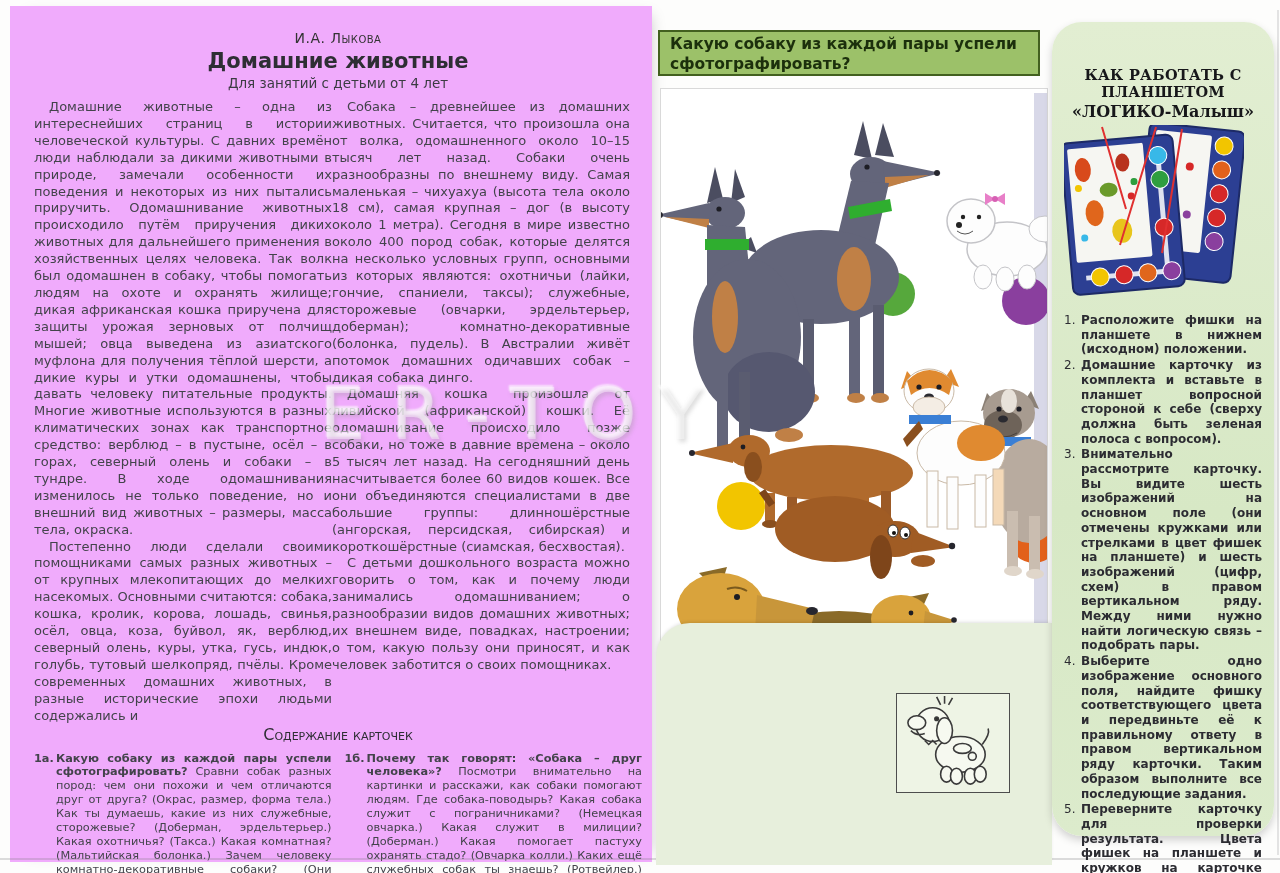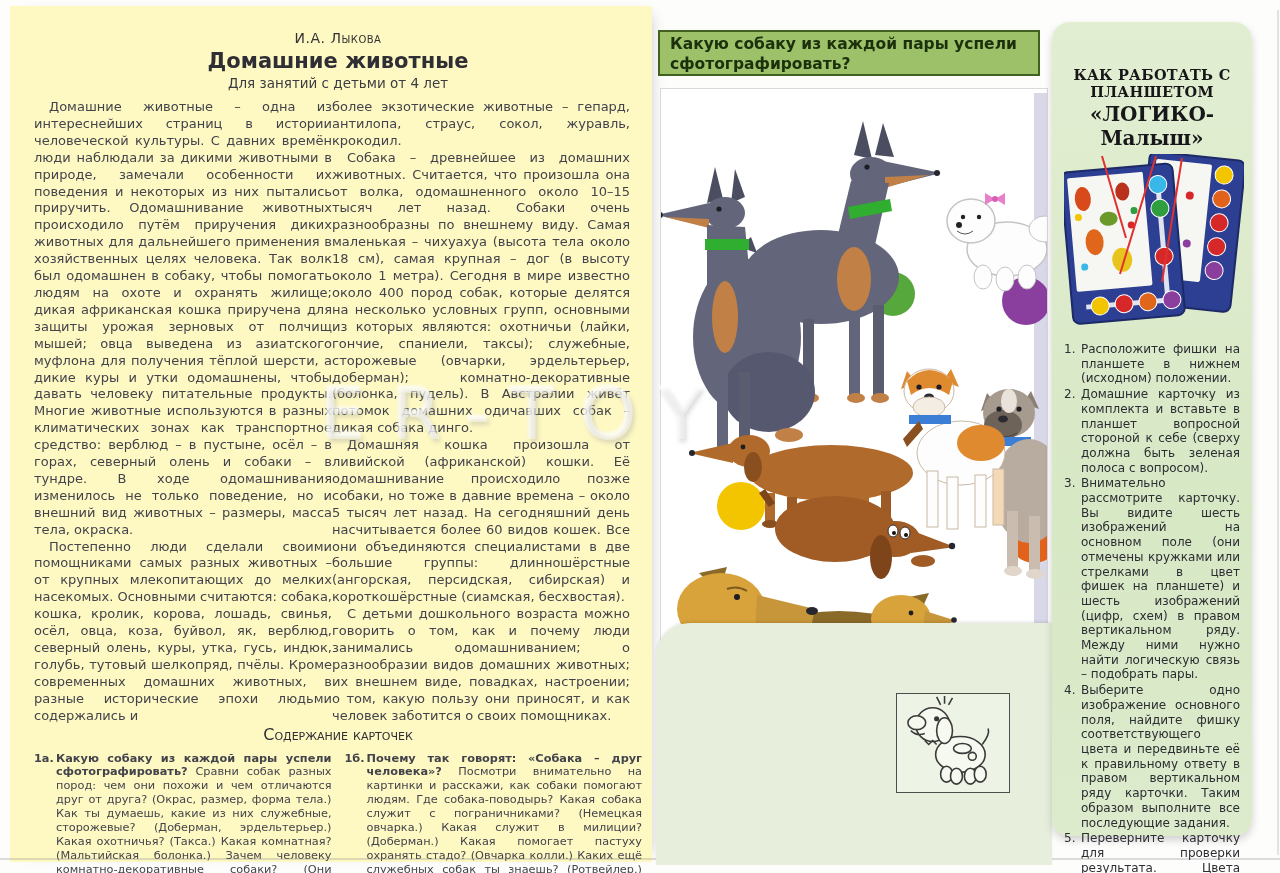--- a/index.html
+++ b/index.html
@@ -1,19 +1,19 @@
 <!DOCTYPE html>
 <html lang="ru"><head>
 <meta charset="utf-8">
 <style>
   html,body{margin:0;padding:0;background:#ffffff;}
   .photo{position:relative;width:1280px;height:873px;background:#fdfdfc;overflow:hidden;
          font-family:"DejaVu Sans",sans-serif;color:#3b3b42;}
   
-  .left-page{position:absolute;left:10px;top:6px;width:642px;height:856px;background:#fef9c3;
+  .left-page{position:absolute;left:10px;top:6px;width:642px;height:856px;background:#f0abfc;
              box-shadow:8px 0 14px -10px rgba(0,0,0,.25);}
   .lp-inner{padding:24px 10px 0 24px;}
   .author{text-align:center;font-variant:small-caps;font-size:14px;letter-spacing:.5px;color:#333;}
   .book-title{text-align:center;font-size:21px;font-weight:bold;color:#2e2e34;margin-top:3px;}
   .book-subtitle{text-align:center;font-size:13.5px;margin-top:2px;color:#3b3b42;}
   .sec-heading{text-align:center;font-variant:small-caps;font-size:17px;letter-spacing:.5px;
                margin-top:10px;color:#2e2e34;}
   .cols{display:flex;gap:0;margin-top:8px;}
   .col{width:298px;font-size:13px;line-height:16.9px;text-align:justify;color:#43434b;}
   .col p{margin:0;text-indent:15px;}
@@ -34,33 +34,33 @@
   .flap{position:absolute;left:656px;top:623px;width:396px;height:242px;background:#e7efdc;
         border-top-left-radius:34px;z-index:5;box-shadow:0 -2px 4px -2px rgba(0,0,0,.18);}
   .dog-box{position:absolute;left:240px;top:70px;width:112px;height:98px;border:1.5px solid #4d4d4d;
            background:#eef4e5;}
   
   .watermark{position:absolute;left:320px;top:372px;width:780px;z-index:6;pointer-events:none;
              font-size:72px;font-weight:normal;letter-spacing:26px;
              color:rgba(255,255,255,.42);
              text-shadow:2px 3px 4px rgba(150,150,150,.33),-1px -2px 2px rgba(255,255,255,.65);}
   
-  .panel{position:absolute;left:1052px;top:22px;width:200px;height:814px;z-index:10;
+  .panel{position:absolute;left:1052px;top:22px;width:222px;height:814px;z-index:10;
          background:linear-gradient(180deg,#e2eed2 0%,#d7e8c5 60%,#dcebcc 100%);
-         border-radius:18px;box-shadow:0 4px 8px rgba(0,0,0,.18);box-sizing:border-box;
+         border-radius:30px;box-shadow:0 4px 8px rgba(0,0,0,.18);box-sizing:border-box;
          padding:44px 12px 0 12px;}
   .panel-title1{text-align:center;font-family:"DejaVu Serif",serif;font-weight:bold;
                 font-size:14.5px;letter-spacing:.3px;color:#17171a;}
   .panel-title2{text-align:center;font-family:"DejaVu Serif",serif;font-weight:bold;
-                font-size:20px;color:#17171a;margin-top:2px;}
+                font-size:16px;color:#17171a;margin-top:2px;}
   .tablets{width:180px;height:180px;margin:4px auto 0 auto;}
   .steps{margin-top:4px;}
   .step{display:flex;font-size:12px;line-height:14.7px;text-align:justify;color:#2c2c32;margin-bottom:1px;}
   .step .snum{width:17px;flex:0 0 17px;font-weight:normal;}
-  .step .stext{flex:1;}
+  .step .stext{flex:1;font-weight:bold;}
   
   .edge-bottom{position:absolute;left:0;top:858px;width:1280px;height:2px;background:rgba(120,120,120,.25);}
   .edge-right{position:absolute;left:1277px;top:10px;width:2px;height:845px;background:rgba(150,150,150,.25);}
 </style>
 </head>
 <body>
 
 <div class="photo">
 
   <div class="left-page">
@@ -68,21 +68,20 @@
       <div class="author">И.А. Лыкова</div>
       <div class="book-title">Домашние животные</div>
       <div class="book-subtitle">Для занятий с детьми от 4 лет</div>
 
       <div class="cols">
         <div class="col">
           <p>Домашние животные – одна из интереснейших страниц в истории человеческой культуры. С давних времён люди наблюдали за дикими животными в природе, замечали особенности их поведения и некоторых из них пытались приручить. Одомашнивание животных происходило путём приручения диких животных для дальнейшего применения в хозяйственных целях человека. Так волк был одомашнен в собаку, чтобы помогать людям на охоте и охранять жилище; дикая африканская кошка приручена для защиты урожая зерновых от полчищ мышей; овца выведена из азиатского муфлона для получения тёплой шерсти, а дикие куры и утки одомашнены, чтобы давать человеку питательные продукты. Многие животные используются в разных климатических зонах как транспортное средство: верблюд – в пустыне, осёл – в горах, северный олень и собаки – в тундре. В ходе одомашнивания изменилось не только поведение, но и внешний вид животных – размеры, масса тела, окраска.</p>
           <p>Постепенно люди сделали своими помощниками самых разных животных – от крупных млекопитающих до мелких насекомых. Основными считаются: собака, кошка, кролик, корова, лошадь, свинья, осёл, овца, коза, буйвол, як, верблюд, северный олень, куры, утка, гусь, индюк, голубь, тутовый шелкопряд, пчёлы. Кроме современных домашних животных, в разные исторические эпохи людьми содержались и</p>
         </div>
         <div class="col">
-          <p class="cont">более экзотические животные – гепард, антилопа, страус, сокол, журавль, крокодил.</p>
           <p>Собака – древнейшее из домашних животных. Считается, что произошла она от волка, одомашненного около 10–15 тысяч лет назад. Собаки очень разнообразны по внешнему виду. Самая маленькая – чихуахуа (высота тела около 18 см), самая крупная – дог (в высоту около 1 метра). Сегодня в мире известно около 400 пород собак, которые делятся на несколько условных групп, основными из которых являются: охотничьи (лайки, гончие, спаниели, таксы); служебные, сторожевые (овчарки, эрдельтерьер, доберман); комнатно-декоративные (болонка, пудель). В Австралии живёт потомок домашних одичавших собак – дикая собака динго.</p>
           <p>Домашняя кошка произошла от ливийской (африканской) кошки. Её одомашнивание происходило позже собаки, но тоже в давние времена – около 5 тысяч лет назад. На сегодняшний день насчитывается более 60 видов кошек. Все они объединяются специалистами в две большие группы: длинношёрстные (ангорская, персидская, сибирская) и короткошёрстные (сиамская, бесхвостая).</p>
           <p>С детьми дошкольного возраста можно говорить о том, как и почему люди занимались одомашниванием; о разнообразии видов домашних животных; их внешнем виде, повадках, настроении; о том, какую пользу они приносят, и как человек заботится о своих помощниках.</p>
         </div>
       </div>
 
       <div class="contents-heading">Содержание карточек</div>
 
       <div class="cards-cols">
         <div class="card-col">

